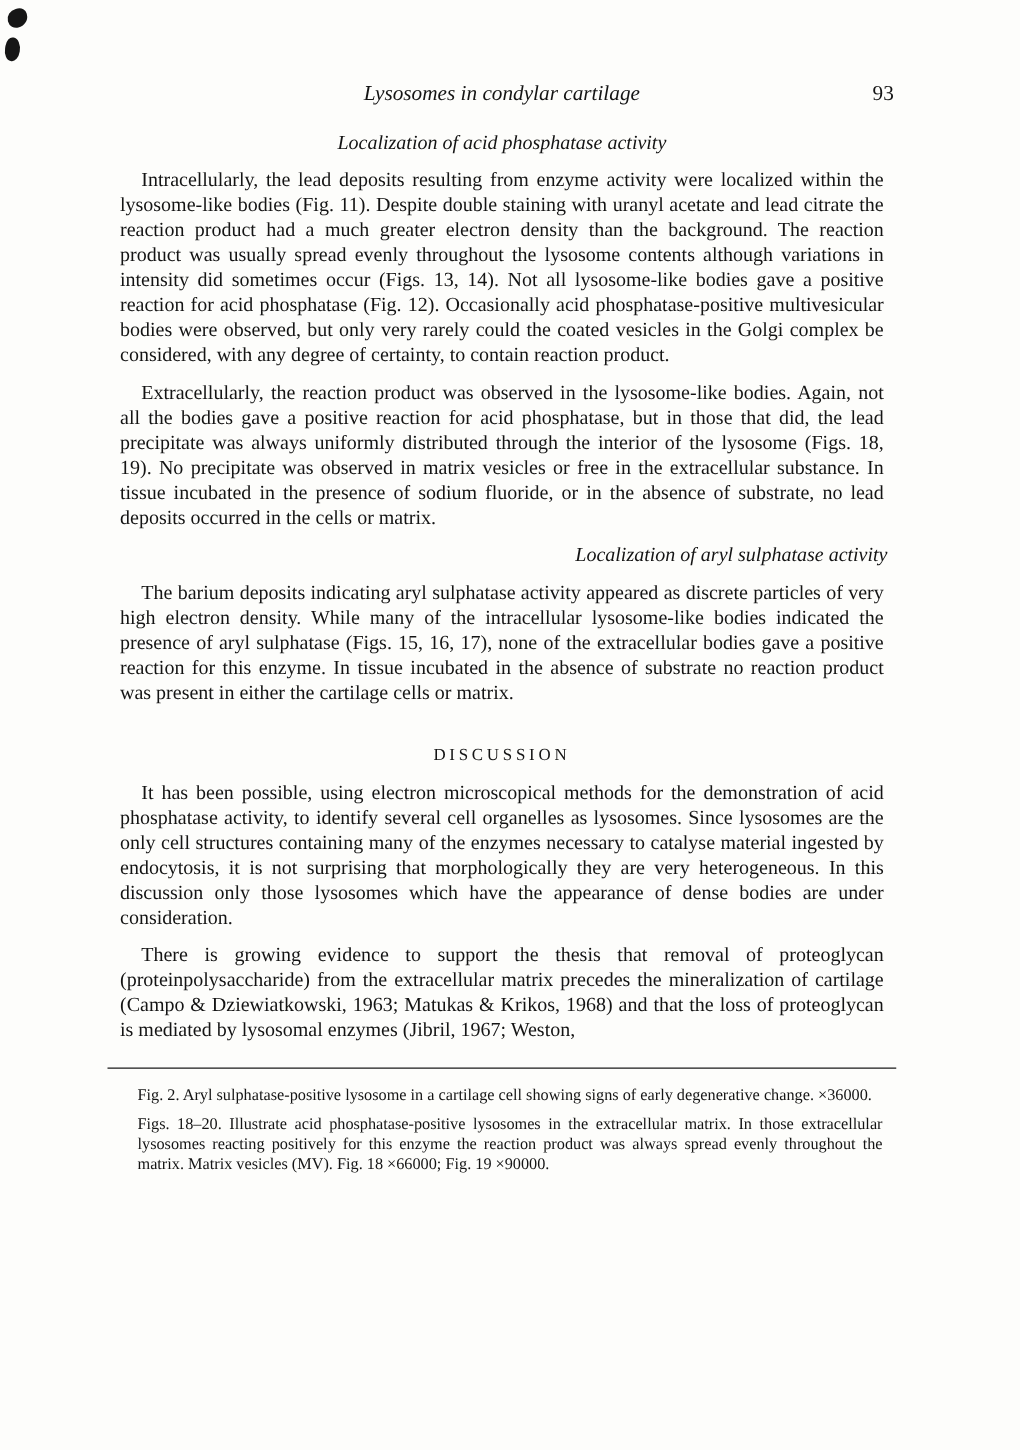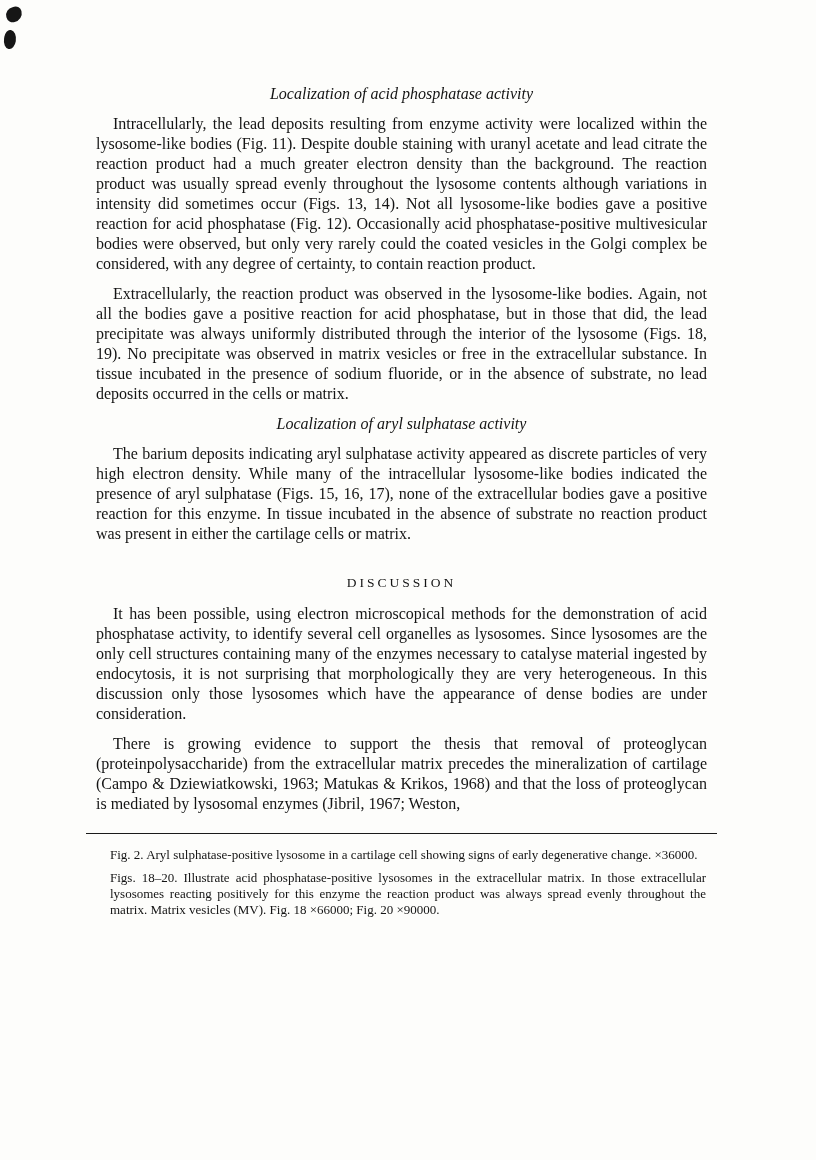--- a/index.html
+++ b/index.html
@@ -52,21 +52,21 @@
 
   .section-heading {
     font-weight: normal;
     text-align: center;
     font-size: 16px;
     line-height: 20px;
     margin: 7px;
   }
   .section-heading.italic { font-style: italic; }
   #heading-acid   { margin-top: 20px; margin-bottom: 7px; }
-  #heading-aryl   { margin-top: 8px;  margin-bottom: 7px; }
+  #heading-aryl   { margin-top: 8px;  margin-bottom: 7px; text-align: right; }
   #heading-discussion {
     margin-top: 29px;
     margin-bottom: 11px;
     font-size: 13.5px;
     letter-spacing: 3px;
     font-style: normal;
   }
 
   .body-para {
     margin: 10px;
@@ -94,20 +94,24 @@
   }
 </style>
 </head>
 <body>
 
 <div class="scan-artifact artifact-1"></div>
 <div class="scan-artifact artifact-2"></div>
 
 <div class="page">
 
+  <header class="running-head-row">
+    <span class="running-head">Lysosomes in condylar cartilage</span>
+    <span class="page-number">93</span>
+  </header>
 
   <h2 id="heading-acid" class="section-heading italic">Localization of acid phosphatase activity</h2>
 
   <p class="body-para">Intracellularly, the lead deposits resulting from enzyme activity were localized within the lysosome-like bodies (Fig. 11). Despite double staining with uranyl acetate and lead citrate the reaction product had a much greater electron density than the background. The reaction product was usually spread evenly throughout the lysosome contents although variations in intensity did sometimes occur (Figs. 13, 14). Not all lysosome-like bodies gave a positive reaction for acid phosphatase (Fig. 12). Occasionally acid phosphatase-positive multivesicular bodies were observed, but only very rarely could the coated vesicles in the Golgi complex be considered, with any degree of certainty, to contain reaction product.</p>
 
   <p class="body-para">Extracellularly, the reaction product was observed in the lysosome-like bodies. Again, not all the bodies gave a positive reaction for acid phosphatase, but in those that did, the lead precipitate was always uniformly distributed through the interior of the lysosome (Figs. 18, 19). No precipitate was observed in matrix vesicles or free in the extracellular substance. In tissue incubated in the presence of sodium fluoride, or in the absence of substrate, no lead deposits occurred in the cells or matrix.</p>
 
   <h2 id="heading-aryl" class="section-heading italic">Localization of aryl sulphatase activity</h2>
 
   <p class="body-para">The barium deposits indicating aryl sulphatase activity appeared as discrete particles of very high electron density. While many of the intracellular lysosome-like bodies indicated the presence of aryl sulphatase (Figs. 15, 16, 17), none of the extracellular bodies gave a positive reaction for this enzyme. In tissue incubated in the absence of substrate no reaction product was present in either the cartilage cells or matrix.</p>
@@ -123,18 +127,18 @@
   <div class="captions">
 
 
     <p class="caption">
       <span>Fig. 2.</span>
       <span>Aryl sulphatase-positive lysosome in a cartilage cell showing signs of early degenerative change. ×36000.</span>
     </p>
 
     <p class="caption">
       <span>Figs. 18–20.</span>
-      <span>Illustrate acid phosphatase-positive lysosomes in the extracellular matrix. In those extracellular lysosomes reacting positively for this enzyme the reaction product was always spread evenly throughout the matrix. Matrix vesicles (MV). Fig. 18 ×66000; Fig. 20 ×90000.</span>
+      <span>Illustrate acid phosphatase-positive lysosomes in the extracellular matrix. In those extracellular lysosomes reacting positively for this enzyme the reaction product was always spread evenly throughout the matrix. Matrix vesicles (MV). Fig. 18 ×66000; Fig. 19 ×90000.</span>
     </p>
 
   </div>
 
 </div>
 
 </body></html>

